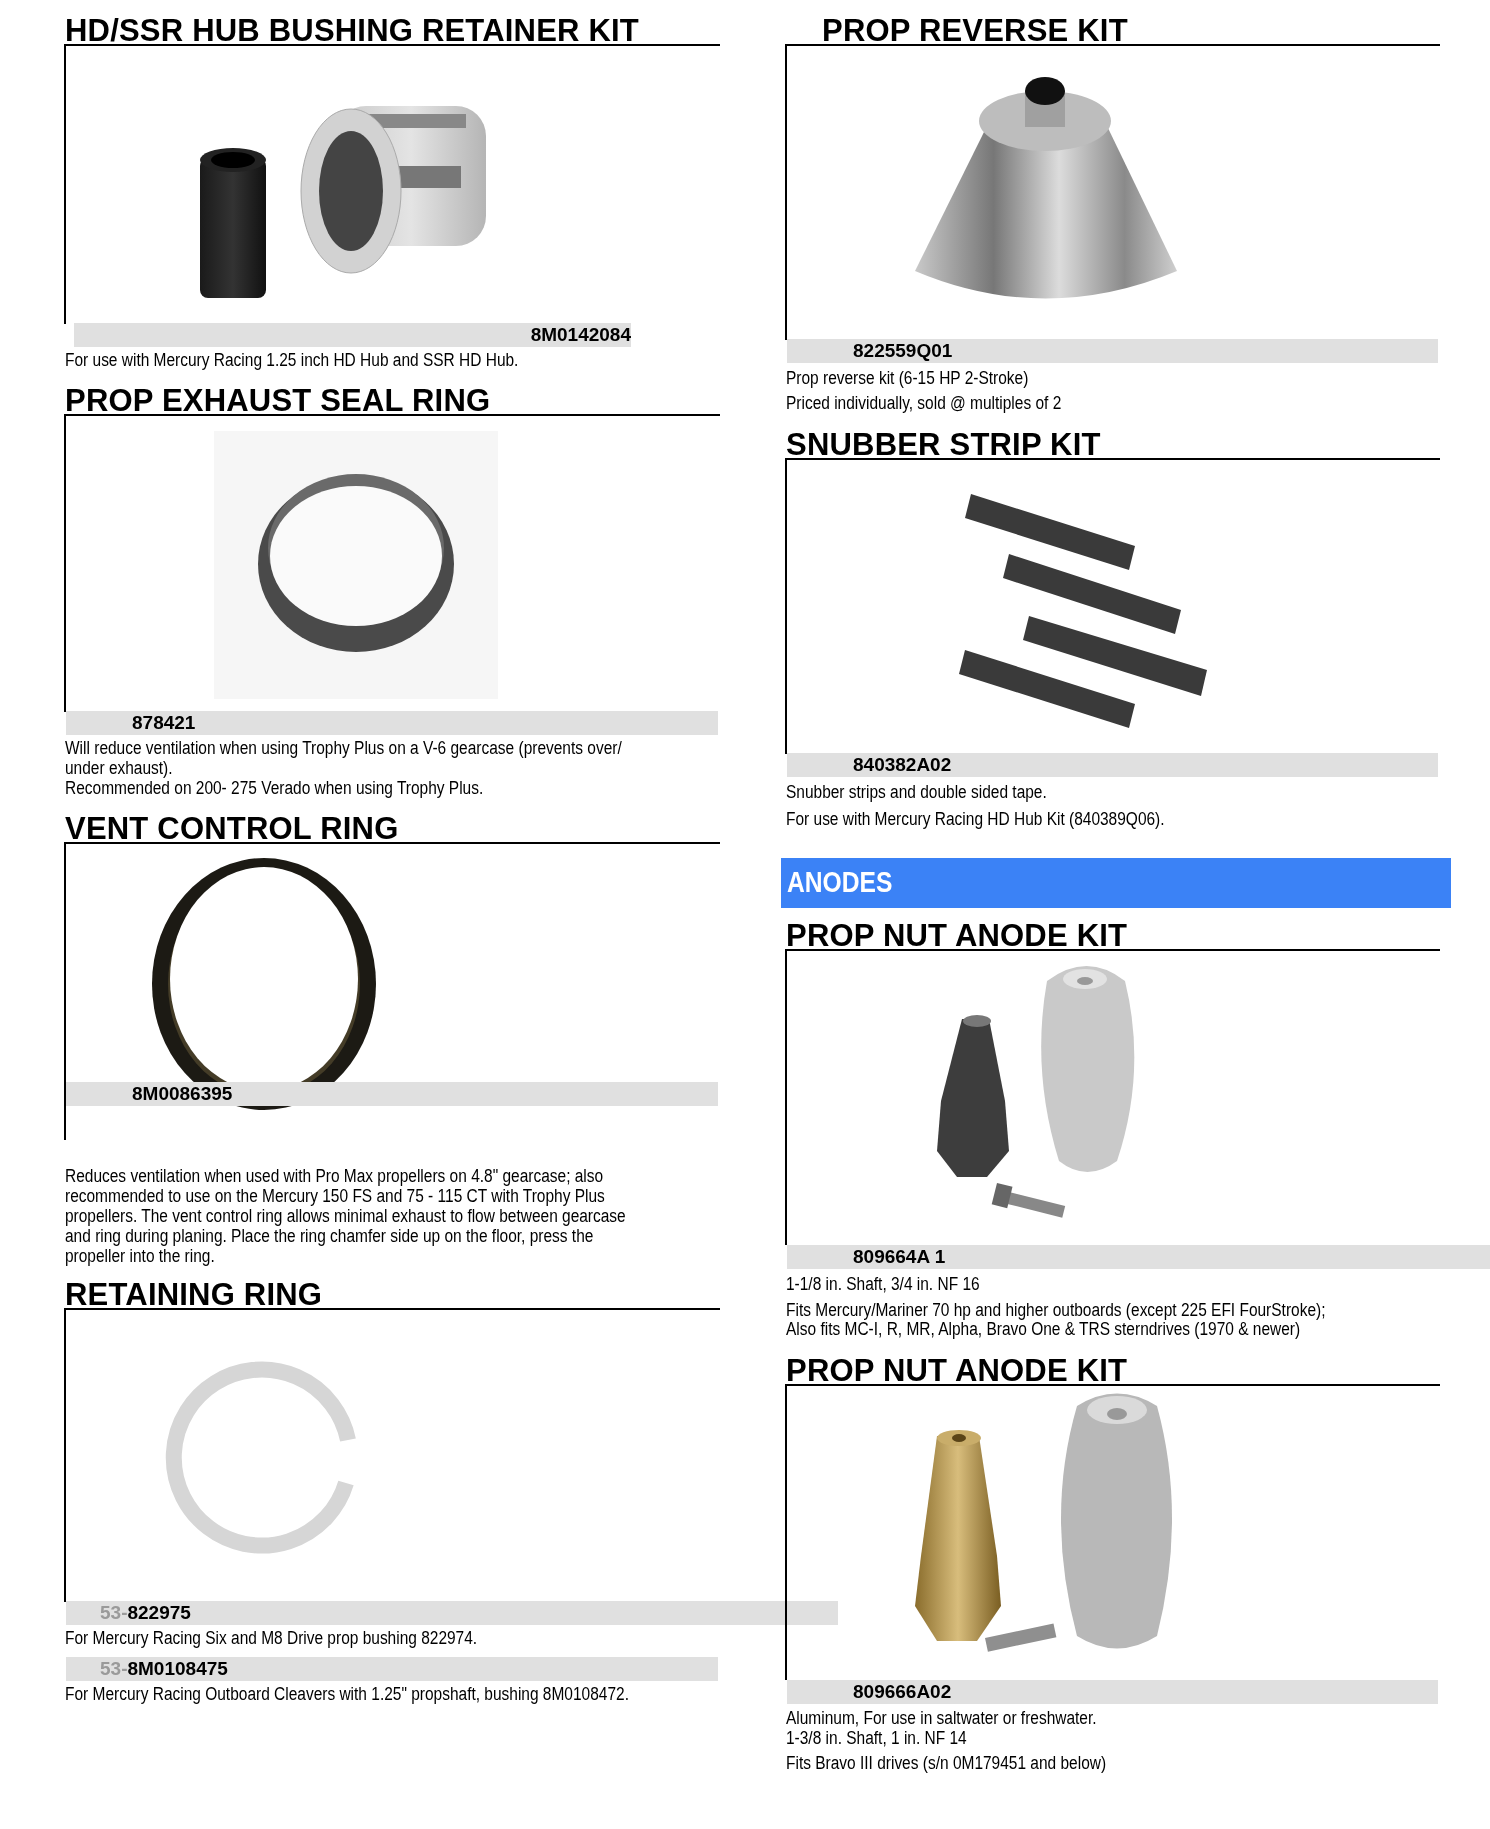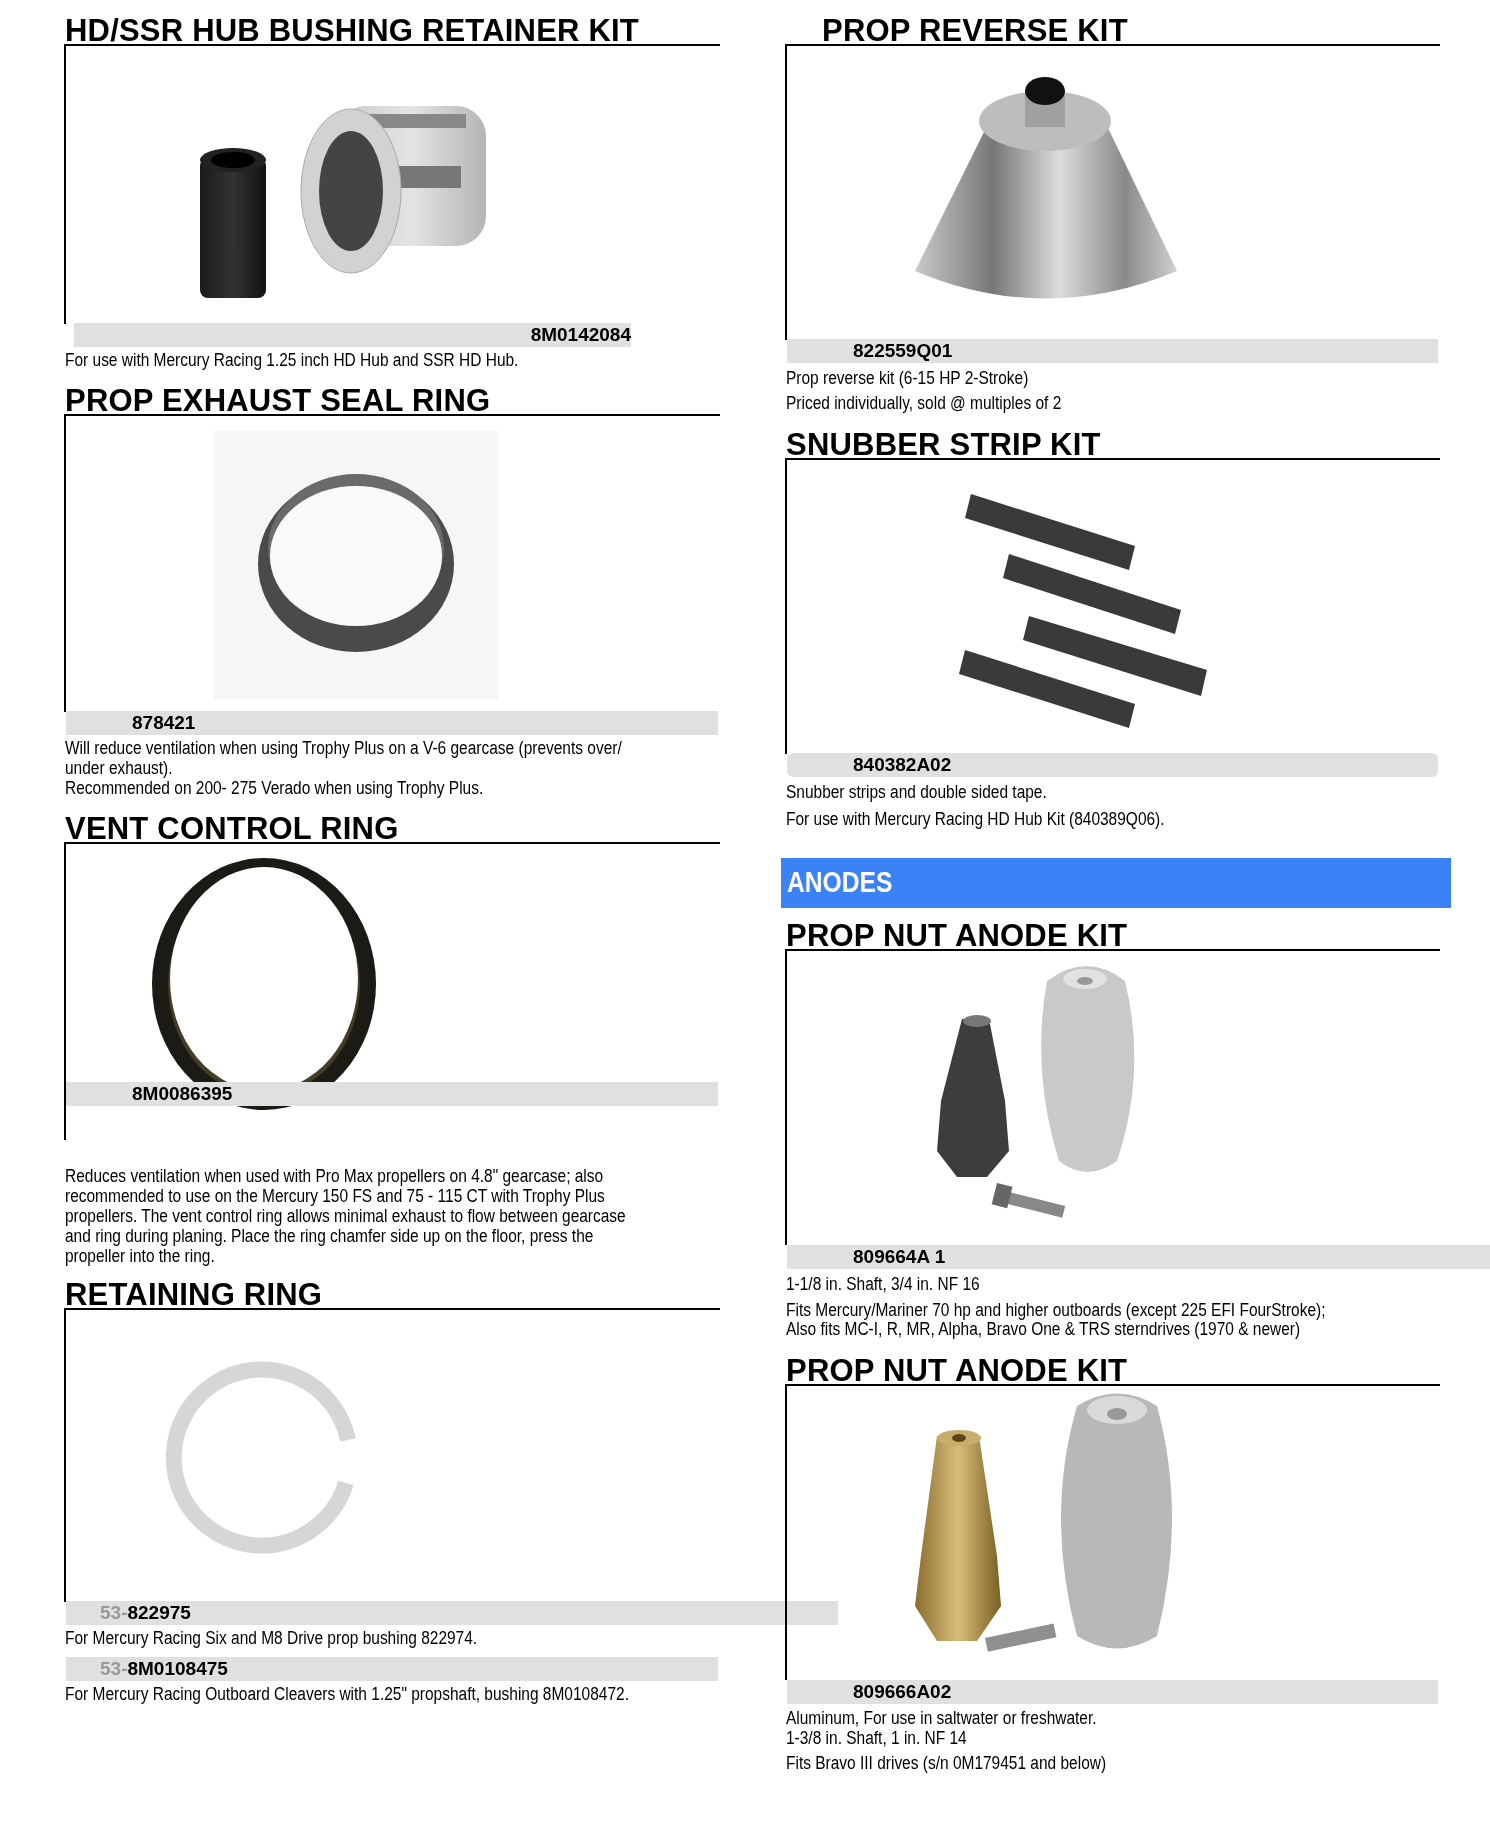--- a/index.html
+++ b/index.html
@@ -131,21 +131,21 @@
 <div class="abs frame" style="left:785px;top:458px;width:655px;height:296px;">
   <svg width="653" height="294">
     <g fill="#3a3a3a">
       <polygon points="184,34 348,86 342,110 178,58"></polygon>
       <polygon points="222,94 394,150 388,174 216,118"></polygon>
       <polygon points="242,156 420,210 414,236 236,180"></polygon>
       <polygon points="178,190 348,244 342,268 172,214"></polygon>
     </g>
   </svg>
 </div>
-<div class="abs pnbar" style="left:787px;top:753px;width:651px;border-radius:6px;">
+<div class="abs pnbar" style="left:787px;top:753px;width:651px;">
   <span class="num">840382A02</span>
 </div>
 <div class="abs desc" style="left:786px;top:782px;">Snubber strips and double sided tape.</div>
 <div class="abs desc" style="left:786px;top:809px;">For use with Mercury Racing HD Hub Kit (840389Q06).</div>
 
 <div class="abs section-bar" style="left:781px;top:858px;width:670px;height:50px;">
   <span>ANODES</span>
 </div>
 
 <div class="abs title" style="left:786px;top:923px;">PROP NUT ANODE KIT</div>

